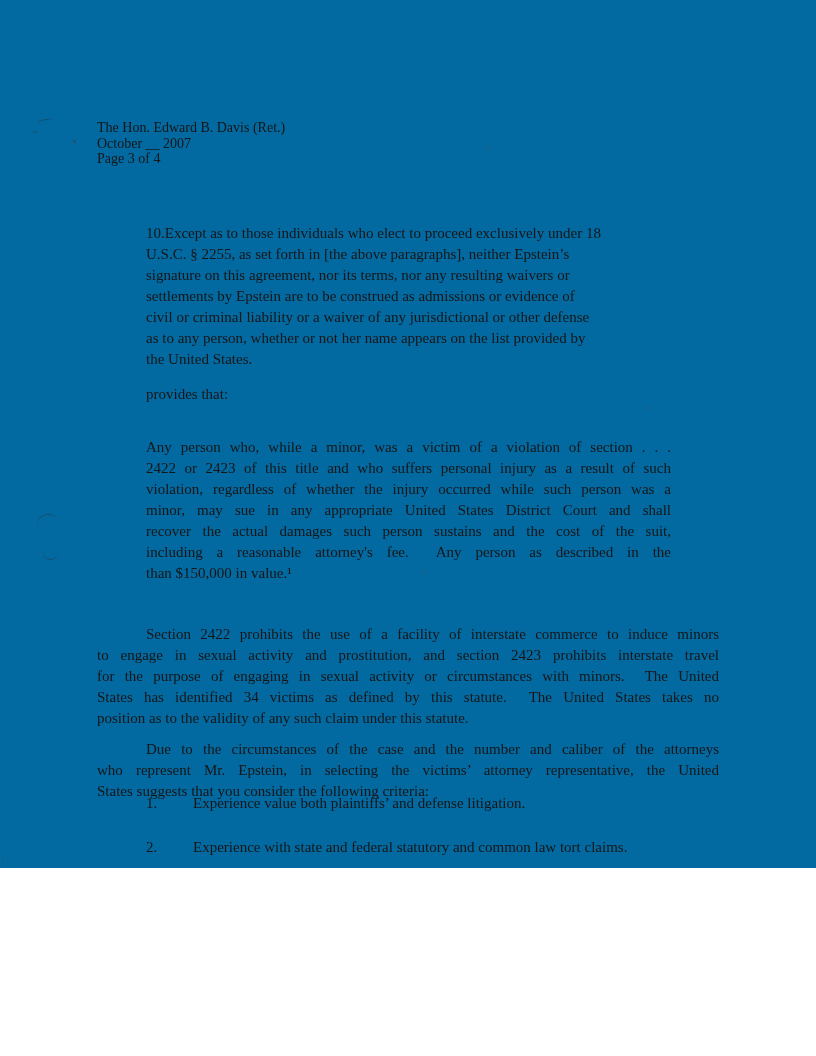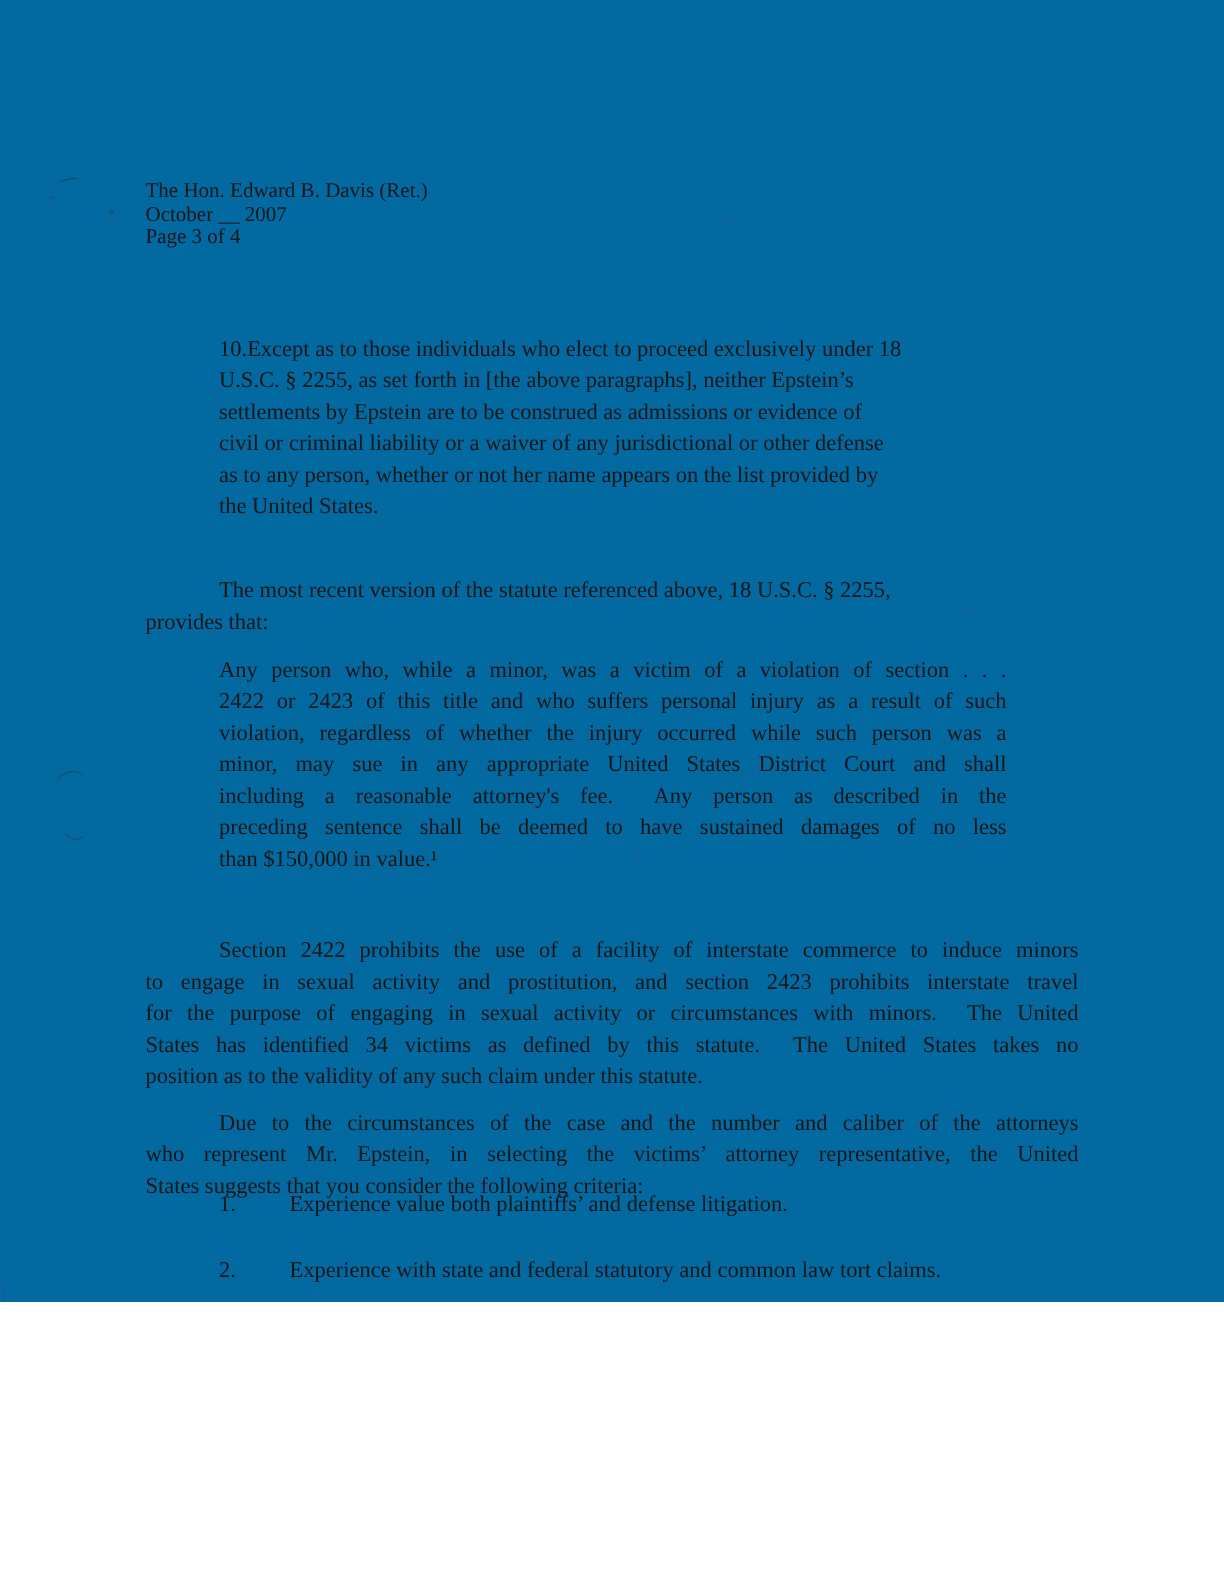--- a/index.html
+++ b/index.html
@@ -88,38 +88,38 @@
 
   <div class="abs header">
     <span class="line">The Hon. Edward B. Davis (Ret.)</span>
     <span class="line">October __ 2007</span>
     <span class="line">Page 3 of 4</span>
   </div>
 
   <div class="abs body-text para-10">
       <span class="line">10.Except as to those individuals who elect to proceed exclusively under 18</span>
       <span class="line">U.S.C. § 2255, as set forth in [the above paragraphs], neither Epstein’s</span>
+      <span class="line">signature on this agreement, nor its terms, nor any resulting waivers or</span>
       <span class="line">settlements by Epstein are to be construed as admissions or evidence of</span>
       <span class="line">civil or criminal liability or a waiver of any jurisdictional or other defense</span>
       <span class="line">as to any person, whether or not her name appears on the list provided by</span>
       <span class="line">the United States.</span>
     </div>
 
   <div class="abs body-text intro indent-first">
-      <span class="line">The most recent version of the statute referenced above, 18 U.S.C. § 2255,</span>
       <span class="line">provides that:</span>
     </div>
 
   <div class="abs body-text quote justify">
       <span class="line">Any person who, while a minor, was a victim of a violation of section . . .</span>
       <span class="line">2422 or 2423 of this title and who suffers personal injury as a result of such</span>
       <span class="line">violation, regardless of whether the injury occurred while such person was a</span>
       <span class="line">minor, may sue in any appropriate United States District Court and shall</span>
+      <span class="line">recover the actual damages such person sustains and the cost of the suit,</span>
       <span class="line">including a reasonable attorney's fee.  Any person as described in the</span>
-      <span class="line">preceding sentence shall be deemed to have sustained damages of no less</span>
       <span class="line">than $150,000 in value.¹</span>
     </div>
 
   <div class="abs body-text section-p justify indent-first">
       <span class="line">Section 2422 prohibits the use of a facility of interstate commerce to induce minors</span>
       <span class="line">to engage in sexual activity and prostitution, and section 2423 prohibits interstate travel</span>
       <span class="line">for the purpose of engaging in sexual activity or circumstances with minors.  The United</span>
       <span class="line">States has identified 34 victims as defined by this statute.  The United States takes no</span>
       <span class="line">position as to the validity of any such claim under this statute.</span>
     </div>

